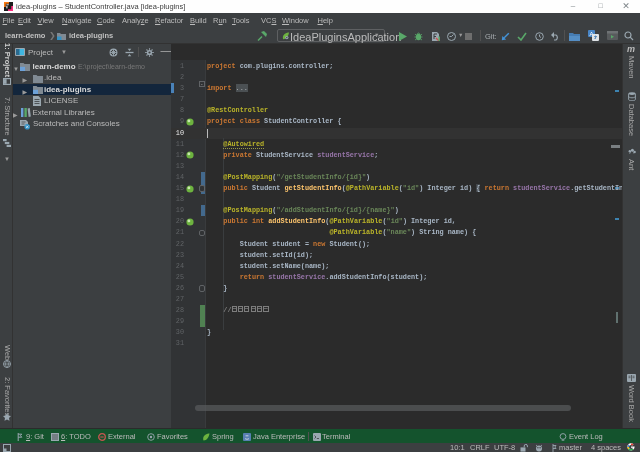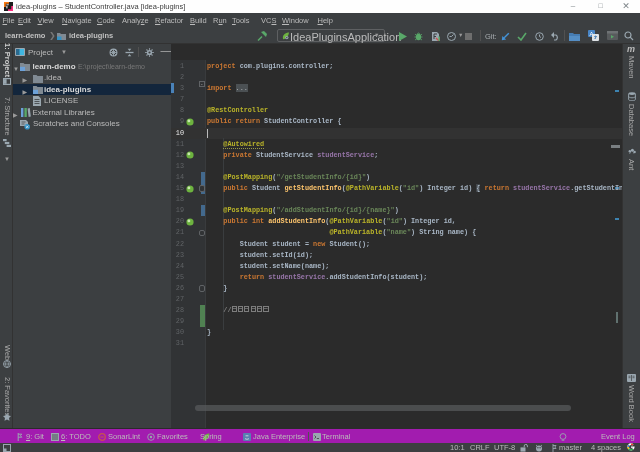--- a/index.html
+++ b/index.html
@@ -28,21 +28,21 @@
 #edit{left:171px;top:44px;width:451px;height:384px;background:#2b2b2b;overflow:hidden}
 #tabbar{left:0;top:0;width:451px;height:16px;background:#3c3f41}
 #tab{left:4px;top:0;width:103px;height:16px;background:#4c5052}
 #gutter{left:0;top:16px;width:35px;height:368px;background:#313335;border-right:1px solid #393b3d}
 pre{font-family:"Liberation Mono",monospace;font-size:6.8px;line-height:11.1px;margin:0}
 #lnums{left:0;top:17px;width:13px;text-align:right;color:#606366;z-index:2}
 #code{left:36px;top:17px;color:#a9b7c6;white-space:pre;z-index:2;font-weight:bold}
 .kw{color:#cc7832}.st{color:#6a8759}.an{color:#bbb529}.mt{color:#ffc66d;font-weight:bold}.fd{color:#9876aa}.cm{color:#808080}
 .cjk{display:inline-block;width:5.2px;height:6.2px;border:0.8px solid #7d7d7d;margin-right:1.2px;background:linear-gradient(#6a6a6a 0 0) center/100% 1px no-repeat}
 
-#bbar{left:0;top:428px;width:640px;height:15px;background:#a21caf;border-top:1px solid #2b2b2b;font-size:7.5px;color:#bbbbbb}
+#bbar{left:0;top:428px;width:640px;height:15px;background:#14532d;border-top:1px solid #2b2b2b;font-size:7.5px;color:#bbbbbb}
 #bbar span{position:absolute;top:3px;white-space:nowrap}
 #sbar{left:0;top:443px;width:640px;height:9px;background:#3c3f41;font-size:7.5px;color:#bbbbbb}
 #sbar span{position:absolute;top:0px;white-space:nowrap}
 .ic{position:absolute}
 u{text-decoration:underline}
 </style></head><body>
 <div id="app">
 
 <div class="abs" id="menu">
   <span style="left:2.5px"><u>F</u>ile</span>
@@ -329,21 +329,21 @@
 
   <div class="abs" style="left:29.5px;top:128px;width:4.5px;height:22.2px;background:#43698d;z-index:3"></div>
   <div class="abs" style="left:29.5px;top:161.3px;width:4.5px;height:11.1px;background:#43698d;z-index:3"></div>
   <div class="abs" style="left:28.5px;top:261.2px;width:5.5px;height:22.2px;background:#508152;z-index:3"></div>
 
   <pre class="abs" id="code"><span class="kw">project</span> com.plugins.controller;
 
 <span class="kw">import</span> <span style="background:#4b5053;color:#a0a5a8">...</span>
 
 <span class="an">@RestController</span>
-<span class="kw">public return</span> StudentController {
+<span class="kw">project class</span> StudentController {
 
     <span class="an" style="border-bottom:1px dotted #999b44">@Autowired</span>
     <span class="kw">private</span> StudentService <span class="fd">studentService</span>;
 
     <span class="an">@PostMapping</span>(<span class="st">"/getStudentInfo/{id}"</span>)
     <span class="kw">public</span> Student <span class="mt">getStudentInfo</span>(<span class="an">@PathVariable</span>(<span class="st">"id"</span>) Integer id) <span style="background:#42464a">{</span> <span class="kw">return</span> <span class="fd">studentService</span>.getStudentInfo(id); }
 
     <span class="an">@PostMapping</span>(<span class="st">"/addStudentInfo/{id}/{name}"</span>)
     <span class="kw">public int</span> <span class="mt">addStudentInfo</span>(<span class="an">@PathVariable</span>(<span class="st">"id"</span>) Integer id,
                               <span class="an">@PathVariable</span>(<span class="st">"name"</span>) String name) {
@@ -396,46 +396,46 @@
   <span style="left:26px"><u>9</u>: Git</span>
   <svg class="ic" style="left:51px;top:3.5px" width="8" height="8" viewBox="0 0 8 8">
         <rect x="0" y="0" width="8" height="8" fill="#9aa7b0"></rect>
         <path d="M1 2h6M1 4h6M1 6h6" stroke="#3c3f41" stroke-width="0.8"></path>
       </svg>
   <span style="left:61px"><u>6</u>: TODO</span>
   <svg class="ic" style="left:98px;top:3.5px" width="8" height="8" viewBox="0 0 8 8">
         <circle cx="4" cy="4" r="3.3" fill="none" stroke="#c75450" stroke-width="1.3"></circle>
         <path d="M2.3 4h3.4" stroke="#c75450" stroke-width="1.1"></path>
       </svg>
-  <span style="left:108px">SonarLint</span>
+  <span style="left:108px">External</span>
   <svg class="ic" style="left:147px;top:3.5px" width="8" height="8" viewBox="0 0 8 8">
         <circle cx="4" cy="4" r="3.3" fill="none" stroke="#9aa7b0" stroke-width="0.9"></circle>
         <circle cx="4" cy="4" r="1.2" fill="#9aa7b0"></circle>
       </svg>
   <span style="left:157px">Favorites</span>
   <svg class="ic" style="left:202px;top:3.5px" width="8" height="8" viewBox="0 0 8 8">
         <path d="M7.5 0.5C7 4 5 7.5 1.5 7.5 0.8 6 1 3.5 3 2 4.8.6 6.5.5 7.5.5z" fill="#6db33f"></path>
       </svg>
-  <span style="left:200px">Spring</span>
+  <span style="left:212px">Spring</span>
   <svg class="ic" style="left:243px;top:3.5px" width="8" height="8" viewBox="0 0 8 8">
         <rect x="0" y="0" width="8" height="8" rx="1" fill="#587fb2"></rect>
         <path d="M2 5.5c1 1 3 1 4 0M3.2 2v1.5M4.8 2v1.5" stroke="#dfe3e6" stroke-width="0.8" fill="none"></path>
       </svg>
   <span style="left:253px">Java Enterprise</span>
   <div class="abs" style="left:308px;top:3px;width:1px;height:9px;background:#515151"></div>
   <svg class="ic" style="left:313px;top:3.5px" width="8" height="8" viewBox="0 0 8 8">
         <rect x="0" y="0" width="8" height="8" rx="1" fill="#9aa7b0"></rect>
         <path d="M1.5 2.5 3 4 1.5 5.5M3.8 5.5H6" stroke="#3c3f41" stroke-width="0.8" fill="none"></path>
       </svg>
   <span style="left:322px">Terminal</span>
   <svg class="ic" style="left:559px;top:3.5px" width="8" height="8" viewBox="0 0 8 8">
         <circle cx="4" cy="3.5" r="2.9" fill="none" stroke="#9aa7b0" stroke-width="0.9"></circle>
         <path d="M4 6.4V8M2.5 8h3" stroke="#9aa7b0" stroke-width="0.8"></path>
       </svg>
-  <span style="left:601px">Event Log</span>
+  <span style="left:569px">Event Log</span>
 </div>
 
 <div class="abs" id="sbar">
   <svg class="ic" style="left:3px;top:0.5px" width="8" height="8" viewBox="0 0 8 8">
         <rect x="0.5" y="0.5" width="7" height="7" fill="none" stroke="#9aa7b0" stroke-width="1"></rect>
         <rect x="0.5" y="4.5" width="3" height="3" fill="#9aa7b0"></rect>
       </svg>
   <span style="left:450px">10:1</span>
   <span style="left:470px">CRLF</span>
   <span style="left:494px">UTF-8</span>

